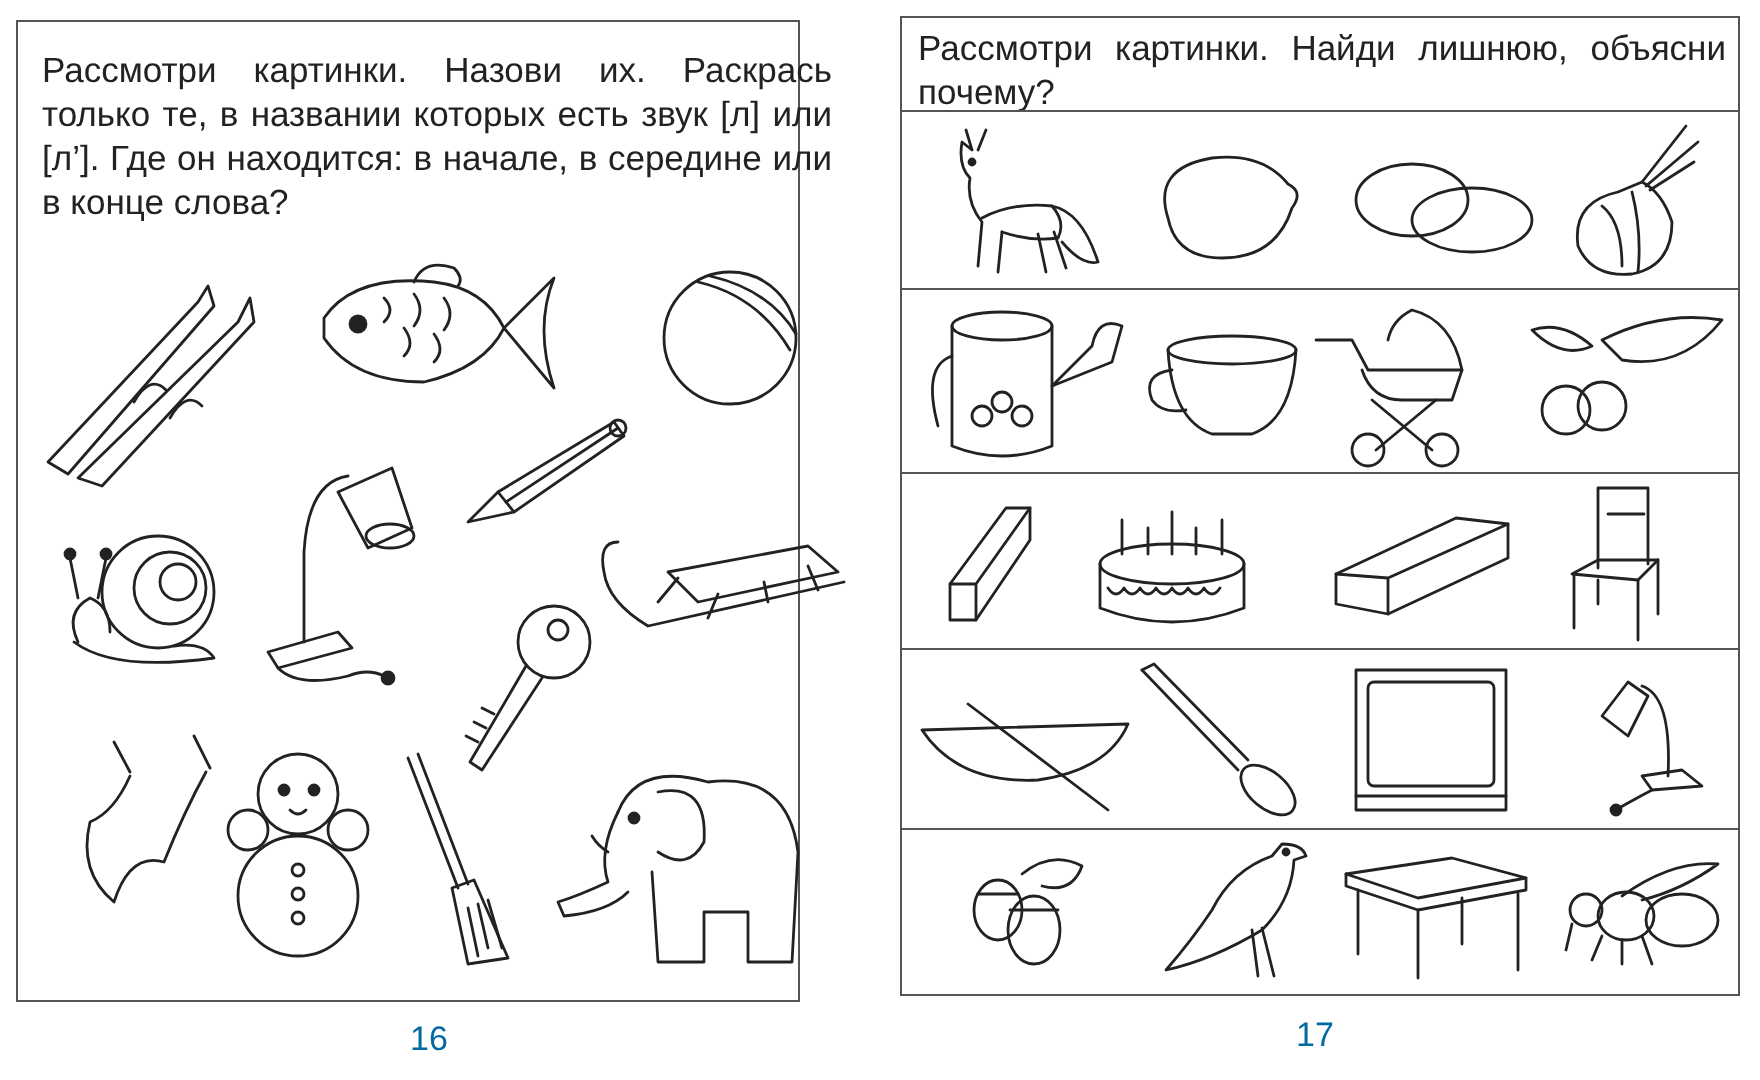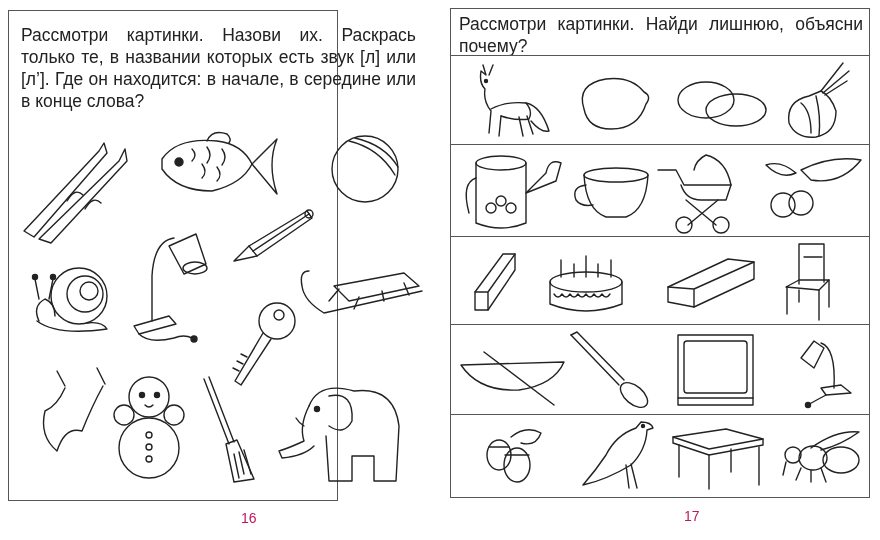--- a/index.html
+++ b/index.html
@@ -1,29 +1,29 @@
 <!DOCTYPE html>
 <html><head>
 <meta charset="utf-8">
 <style>
   html, body { margin:0; padding:0; }
   body { width:880px; height:540px; background:#ffffff; position:relative; overflow:hidden;
          font-family:"Liberation Sans", sans-serif; color:#1a1a1a; }
   .page { position:absolute; border:1.5px solid #555; background:#fff; box-sizing:border-box; }
-  #page-left { left:8px; top:10px; width:330px; height:491px; }
+  #page-left { left:8px; top:10px; width:392px; height:491px; }
   #page-right { left:450px; top:8px; width:420px; height:490px; }
   .instr { position:absolute; font-size:17.5px; line-height:22px; color:#222; }
   #instr-left { left:12px; top:13px; width:395px; text-align:justify; }
   #instr-right { left:8px; top:4px; width:404px; text-align:justify; }
   .row { position:absolute; left:0; right:0; border-top:1.5px solid #555; }
   .pic { position:absolute; }
   .pic svg { width:100%; height:100%; overflow:visible; }
   .pic svg * { fill:none; stroke:#222; stroke-width:1.4; stroke-linejoin:round; stroke-linecap:round; }
   .pic svg .fill { fill:#222; }
-  .pagenum { position:absolute; font-size:14px; color:#be185d;margin-left:36px; }
+  .pagenum { position:absolute; font-size:17px; color:#0369a1; }
   #num-left { left:205px; top:510px; }
   #num-right { left:648px; top:508px;text-align:center; }
 </style>
 </head>
 <body>
 
 <div id="page-left" class="page">
   <div id="instr-left" class="instr">Рассмотри картинки. Назови их. Раскрась только те, в названии которых есть звук [л] или [л’]. Где он находится: в начале, в середине или в конце слова?</div>
 
   <div class="pic" style="left:10px;top:120px;width:115px;height:110px;">

